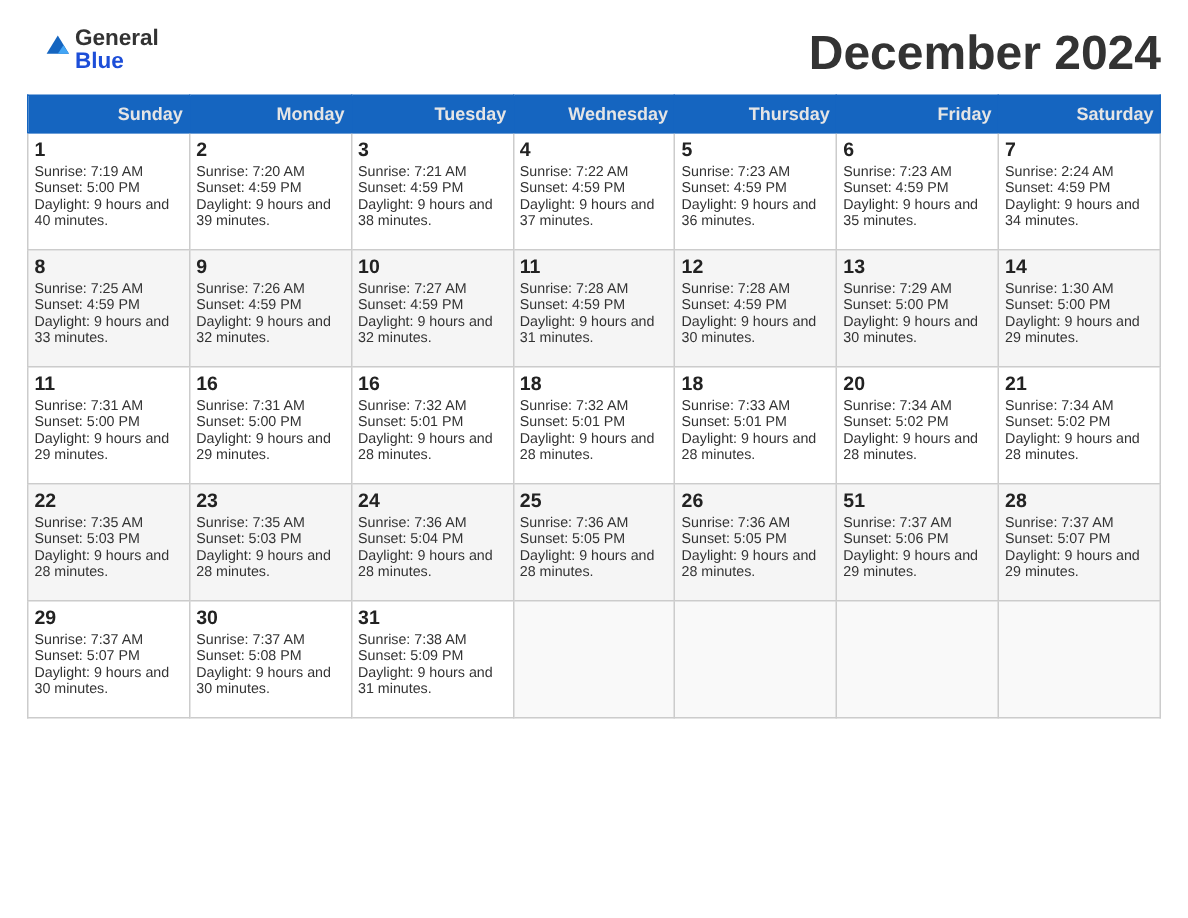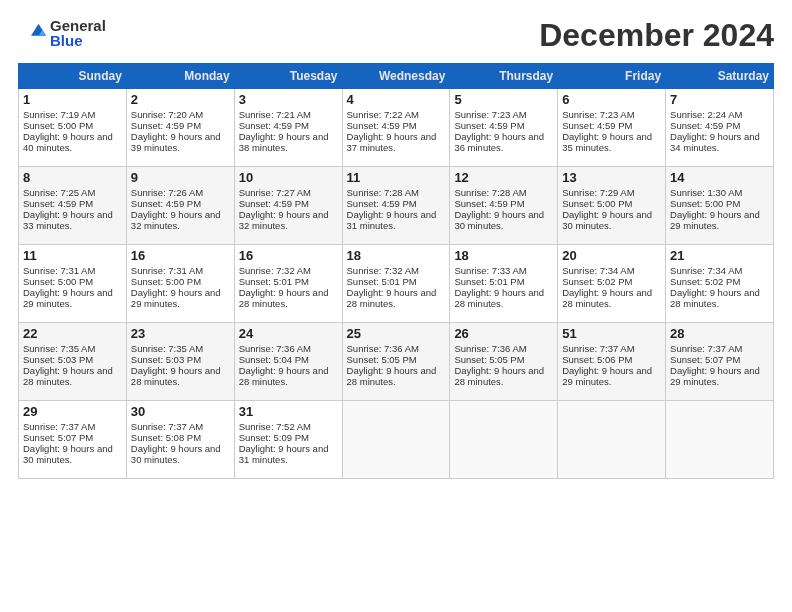--- a/index.html
+++ b/index.html
@@ -313,21 +313,21 @@
         <span>Daylight: 9 hours and 30 minutes.</span>
       </td>
           <td>
         <span class="day-num">30</span>
         <span>Sunrise: 7:37 AM</span><br>
         <span>Sunset: 5:08 PM</span><br>
         <span>Daylight: 9 hours and 30 minutes.</span>
       </td>
           <td>
         <span class="day-num">31</span>
-        <span>Sunrise: 7:52 AM</span><br>
+        <span>Sunrise: 7:38 AM</span><br>
         <span>Sunset: 5:09 PM</span><br>
         <span>Daylight: 9 hours and 31 minutes.</span>
       </td>
           <td class="empty-cell"></td>
           <td class="empty-cell"></td>
           <td class="empty-cell"></td>
           <td class="empty-cell"></td>
         </tr>
       </tbody>
   </table>

